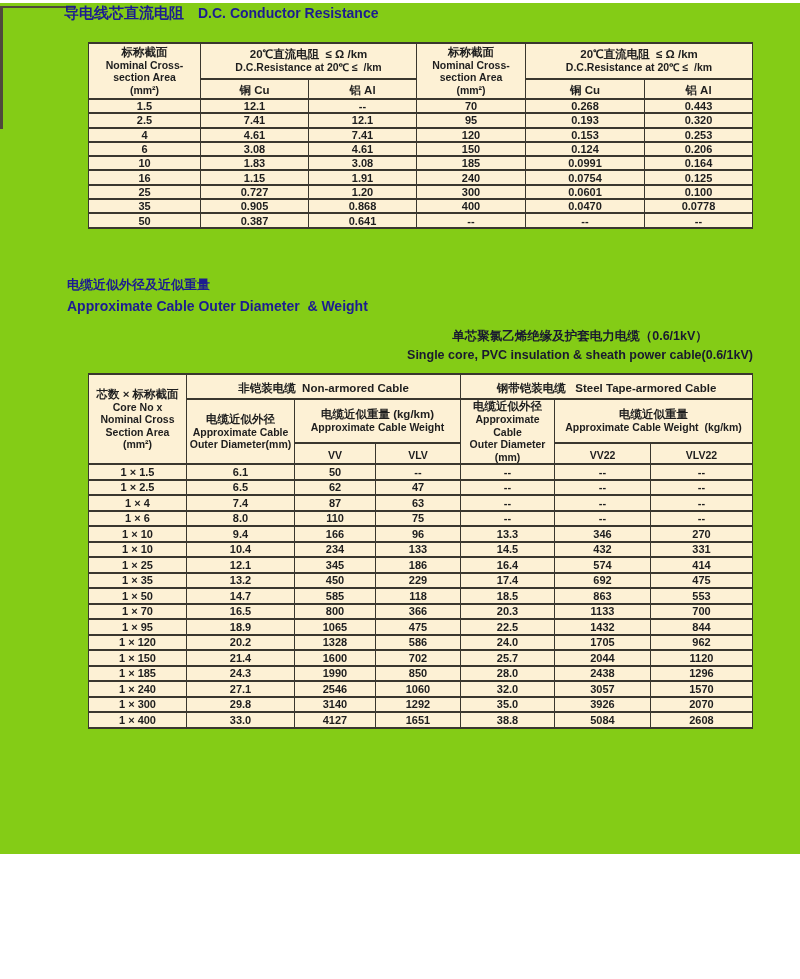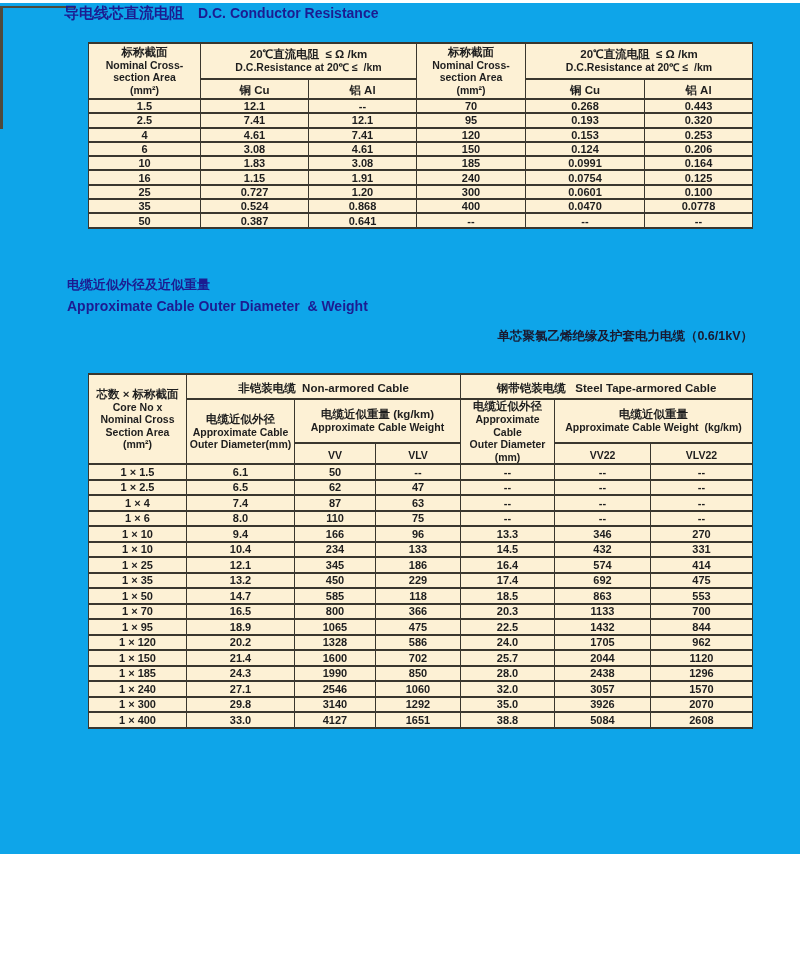--- a/index.html
+++ b/index.html
@@ -1,20 +1,20 @@
 <!DOCTYPE html>
 <html><head>
 <meta charset="utf-8">
 <style>
   * { margin:0; padding:0; box-sizing:border-box; }
   html,body { background:#ffffff; }
   body { font-family:"Liberation Sans", sans-serif; }
   .page {
     position:relative; width:800px; height:860px;
-    background:#0ea5e9; overflow:hidden;
+    background:#84cc16; overflow:hidden;
   }
   .strip-top    { position:absolute; left:0; top:0;    width:800px; height:3px; background:#ffffff; }
   .strip-bottom { position:absolute; left:0; bottom:0; width:800px; height:6px; background:#ffffff; }
   .artifact-v { position:absolute; left:0; top:7px; width:3px; height:122px; background:#4f4a3c; }
   .artifact-h { position:absolute; left:0; top:6px; width:76px; height:2px; background:#4f4a3c; }
 
   .title1 { position:absolute; left:64px; top:4px; color:#1c1c91; font-weight:bold;
             font-size:15px; line-height:18px; white-space:nowrap; }
   .title1 .en { margin-left:14px; font-size:14px; }
 
@@ -150,21 +150,21 @@
         <tr>
           <td>25</td>
           <td>0.727</td>
           <td>1.20</td>
           <td>300</td>
           <td>0.0601</td>
           <td>0.100</td>
         </tr>
         <tr>
           <td>35</td>
-          <td>0.524</td>
+          <td>0.905</td>
           <td>0.868</td>
           <td>400</td>
           <td>0.0470</td>
           <td>0.0778</td>
         </tr>
         <tr>
           <td>50</td>
           <td>0.387</td>
           <td>0.641</td>
           <td>--</td>
@@ -172,20 +172,21 @@
           <td>--</td>
         </tr>
       </tbody>
   </table>
 
   <div class="sec2-zh">电缆近似外径及近似重量</div>
   <div class="sec2-en">Approximate Cable Outer Diameter&nbsp; &amp; Weight</div>
 
   <div class="subtitle">
     <div class="zh">单芯聚氯乙烯绝缘及护套电力电缆（0.6/1kV）</div>
+    <div class="en">Single core, PVC insulation &amp; sheath power cable(0.6/1kV)</div>
   </div>
 
   <table id="table2">
     <colgroup>
       <col style="width:98px">
         <col style="width:108px">
         <col style="width:81px">
         <col style="width:85px">
       <col style="width:94px">
         <col style="width:96px">

